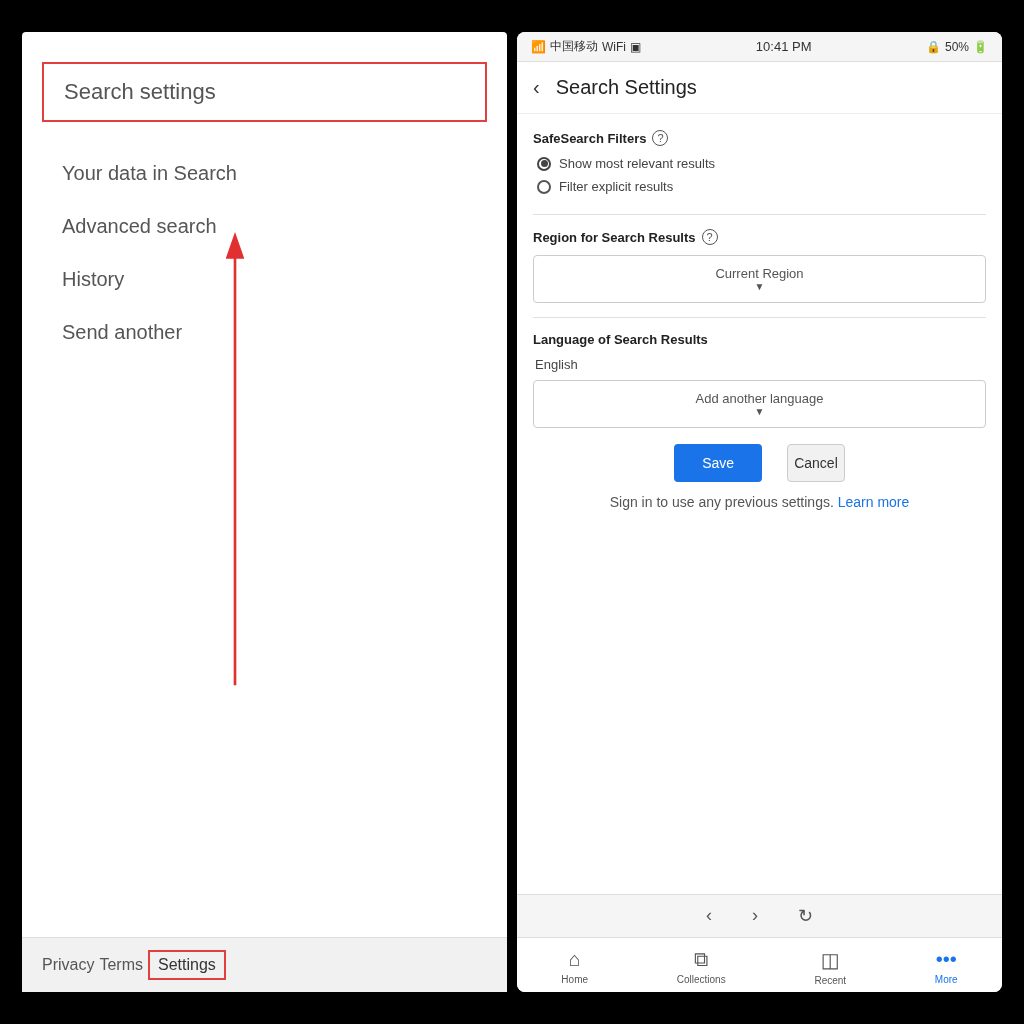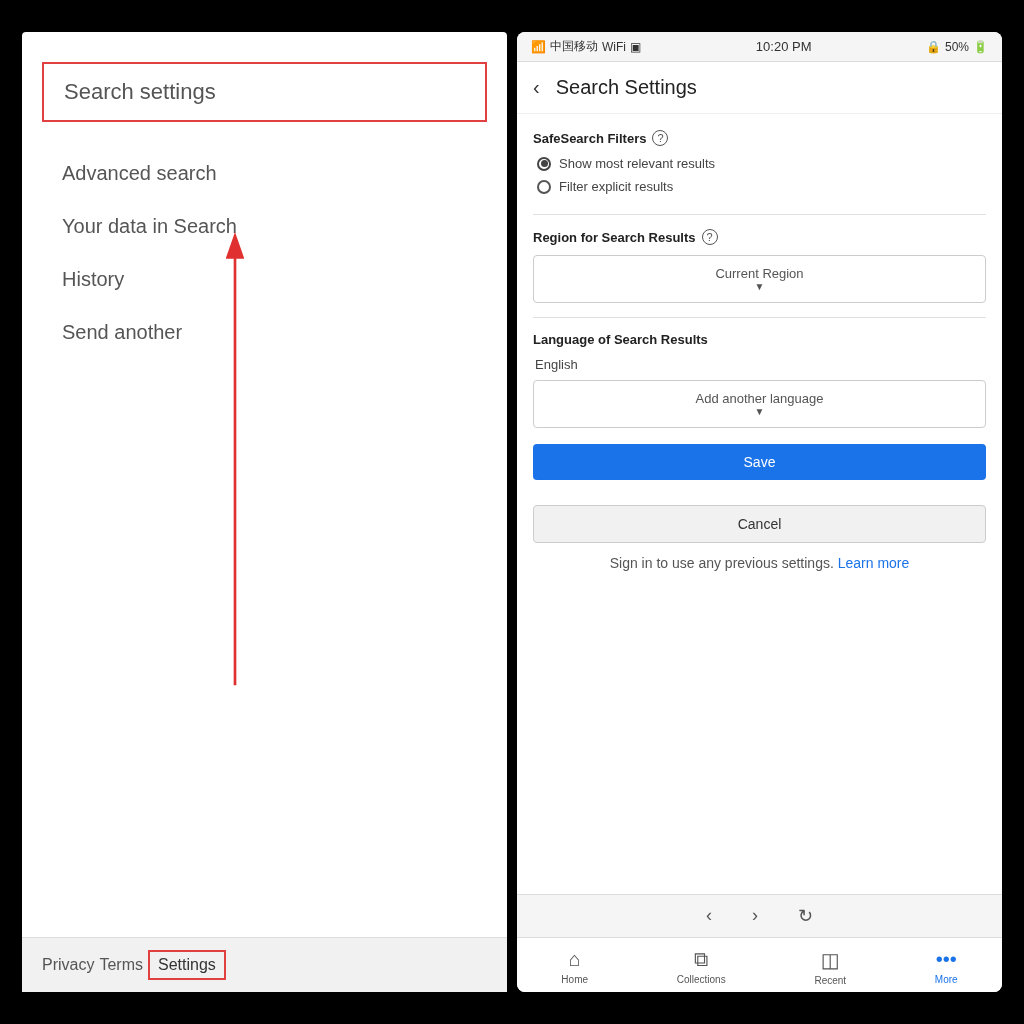--- a/index.html
+++ b/index.html
@@ -253,23 +253,22 @@
     .language-value {
       font-size: 13px;
       color: #444;
       margin-bottom: 8px;
       padding-left: 2px;
     }
 
     .btn-row {
       display: flex;
       gap: 25px;
-      justify-content: space-between;
+      justify-content: center;
       margin: 16px 0 12px 0;
-      flex-direction: column;
     }
 
     .btn-save {
       background: #1a73e8;
       color: #fff;
       border: none;
       border-radius: 4px;
       padding: 10px 28px;
       font-size: 14px;
       cursor: pointer;
@@ -353,43 +352,43 @@
     <svg class="arrow-svg" viewBox="0 0 120 750" style="position:absolute;top:90px;left:calc(50% - 30px);width:80px;height:720px;pointer-events:none;z-index:10;">
       <defs>
         <marker id="arrowhead" markerWidth="10" markerHeight="7" refX="5" refY="3.5" orient="auto">
           <polygon points="0 7, 10 3.5, 0 0" fill="#e03030"></polygon>
         </marker>
       </defs>
       <line x1="60" y1="680" x2="60" y2="20" stroke="#e03030" stroke-width="4" marker-end="url(#arrowhead)"></line>
     </svg>
 
     <div class="menu-items">
+      <span class="menu-item">Your data in Search</span>
       <span class="menu-item">Advanced search</span>
-      <span class="menu-item">Your data in Search</span>
       <span class="menu-item">History</span>
       <span class="menu-item">Send another</span>
     </div>
 
     <div class="bottom-bar">
       <span class="bottom-link">Privacy</span>
       <span class="bottom-link">Terms</span>
       <span class="bottom-link highlighted">Settings</span>
     </div>
   </div>
 
   <div class="right-panel">
 
     <div class="status-bar">
       <div class="status-left">
         <span>📶</span>
         <span>中国移动</span>
         <span>WiFi</span>
         <span>▣</span>
       </div>
-      <div class="status-center">10:20 PM</div>
+      <div class="status-center">10:41 PM</div>
       <div class="status-right">
         <span>🔒</span>
         <span>50%</span>
         <span>🔋</span>
       </div>
     </div>
 
     <div class="page-header">
       <span class="back-btn">‹</span>
       <span class="page-title">Search Settings</span>

